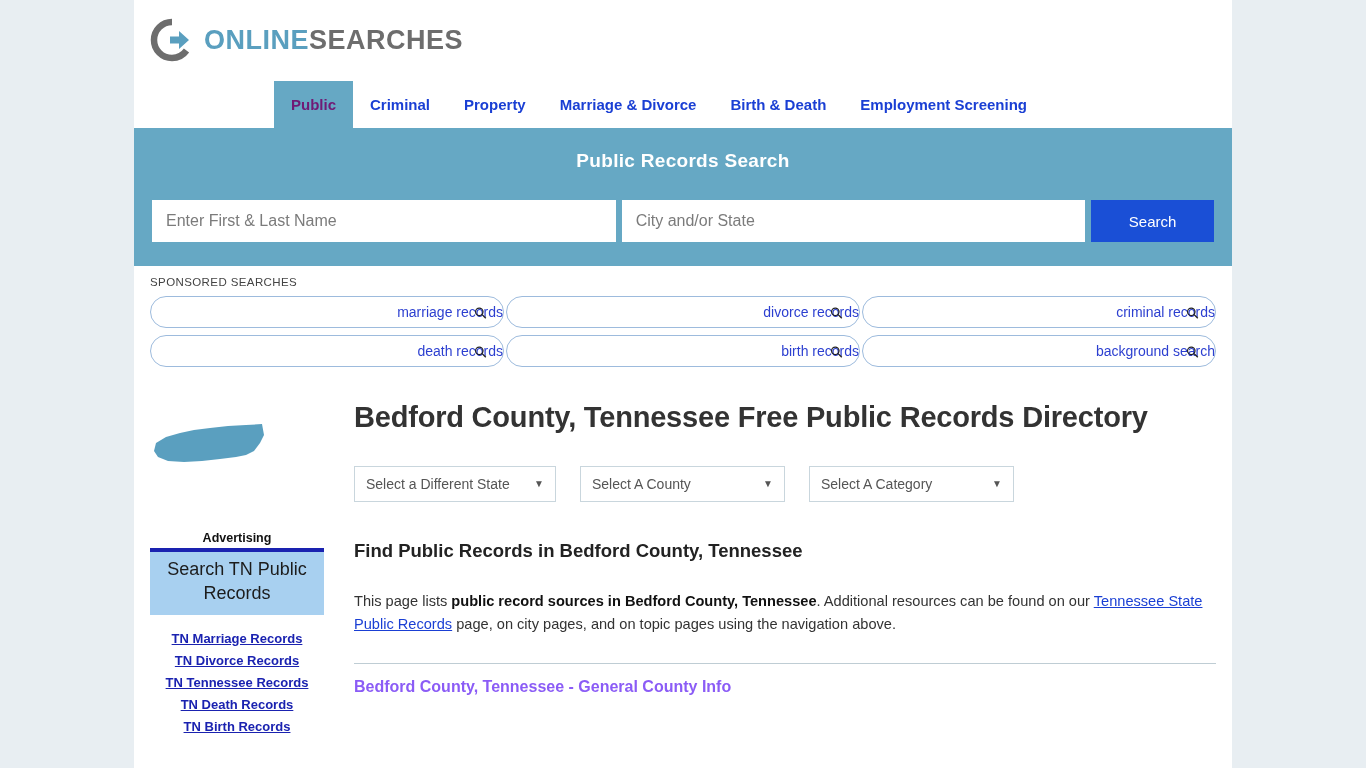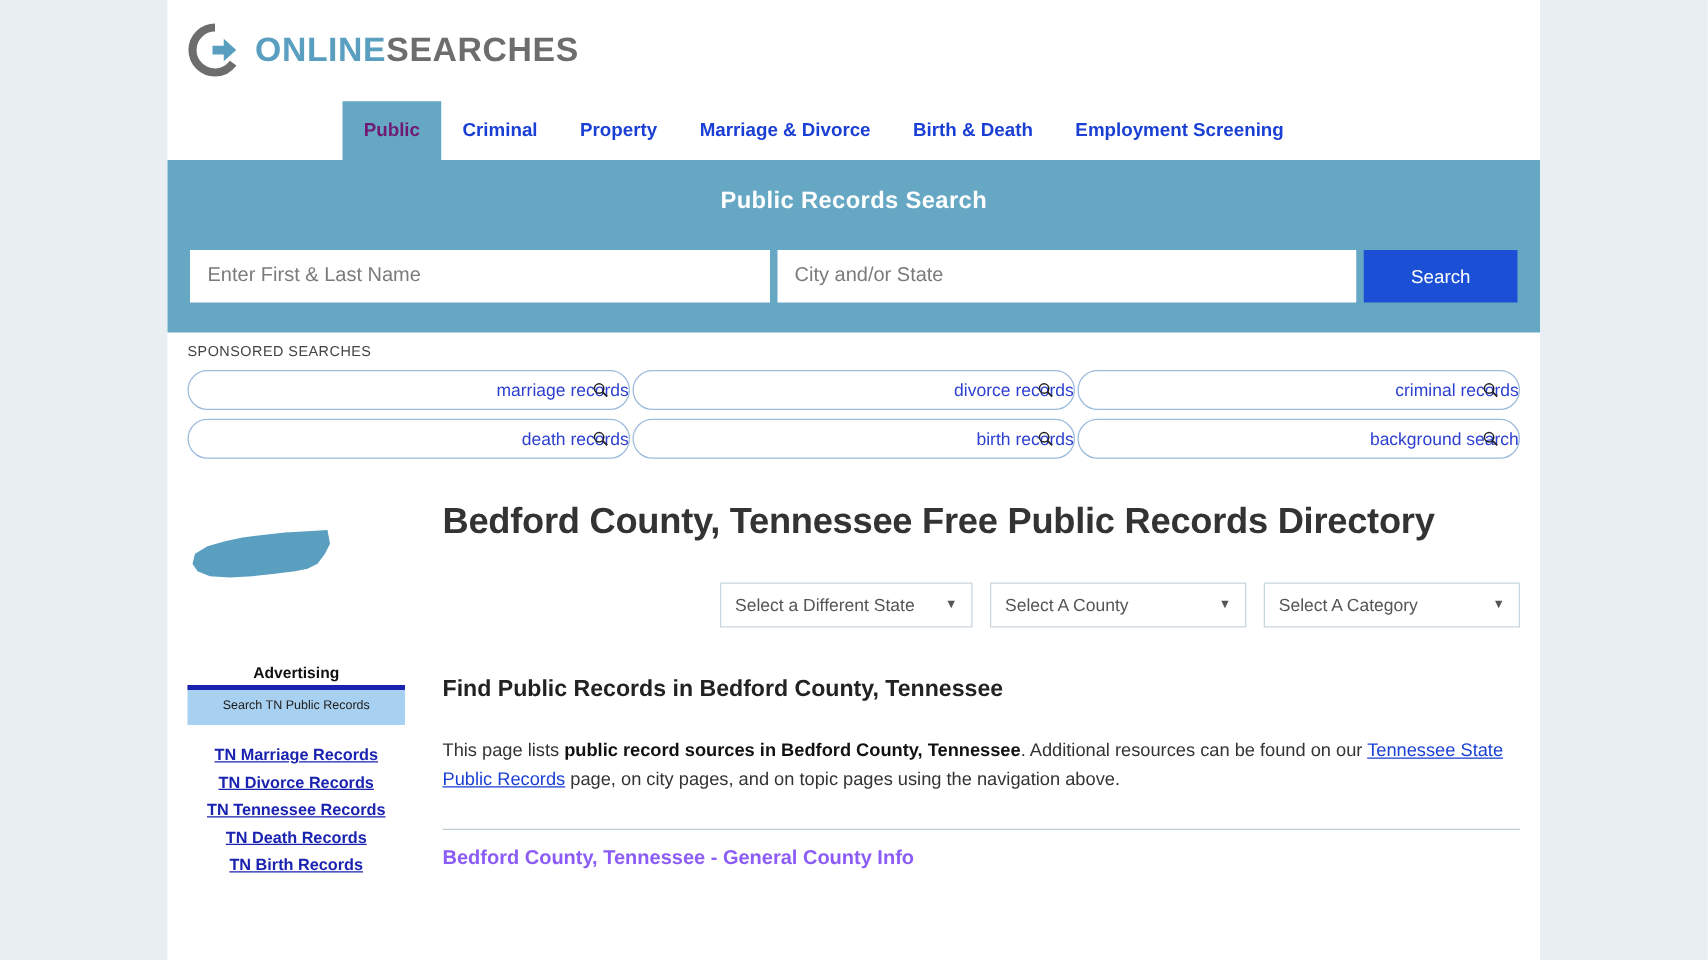--- a/index.html
+++ b/index.html
@@ -73,21 +73,21 @@
   }
   
   .content { display: flex; padding: 26px 16px 0 16px; }
   .col-left { width: 174px; flex: none; }
   .col-right { flex: 1; padding-left: 30px; }
   .state-map { margin-top: 22px; width: 120px; height: 50px; }
   .h1 {
     font-size: 29px; font-weight: bold; color: #333333;
     line-height: 1.26; letter-spacing: -0.2px;
   }
-  .selectors { display: flex; gap: 14px; margin-top: 30px; justify-content: flex-end; }
+  .selectors { display: flex; gap: 24px; margin-top: 30px; }
   .sel {
     height: 36px; border: 1px solid #c9d6dd; background: #fff;
     display: flex; align-items: center; justify-content: space-between;
     padding: 0 11px; cursor: pointer;
   }
   .sel-label { font-size: 14px; color: #555; }
   .sel-arrow { font-size: 10px; color: #555; margin-left: 14px; }
   .sel-state { width: 202px; }
   .sel-county { width: 205px; }
   .sel-cat { width: 205px; }
@@ -107,21 +107,21 @@
   }
   
   .adv-title {
     font-size: 12.5px; font-weight: bold; color: #111;
     margin-bottom: 3px;
   }
   .ad-box {
     background: #a8d0f0; border-top: 4px solid #1a22b0;
     padding: 6px 7px 9px 7px;
   }
-  .ad-text { font-size: 10px; color: #1c1c1c; line-height: 1.33; }
+  .ad-text { font-size: 18px; color: #1c1c1c; line-height: 1.33; }
   .side-links { margin-top: 16px; display: flex; flex-direction: column; gap: 7px; }
   .side-link {
     font-size: 13px; font-weight: bold; color: #1a22b0;
     text-decoration: underline; cursor: pointer;
   }
 </style>
 </head>
 <body>
 
 <div class="page">

